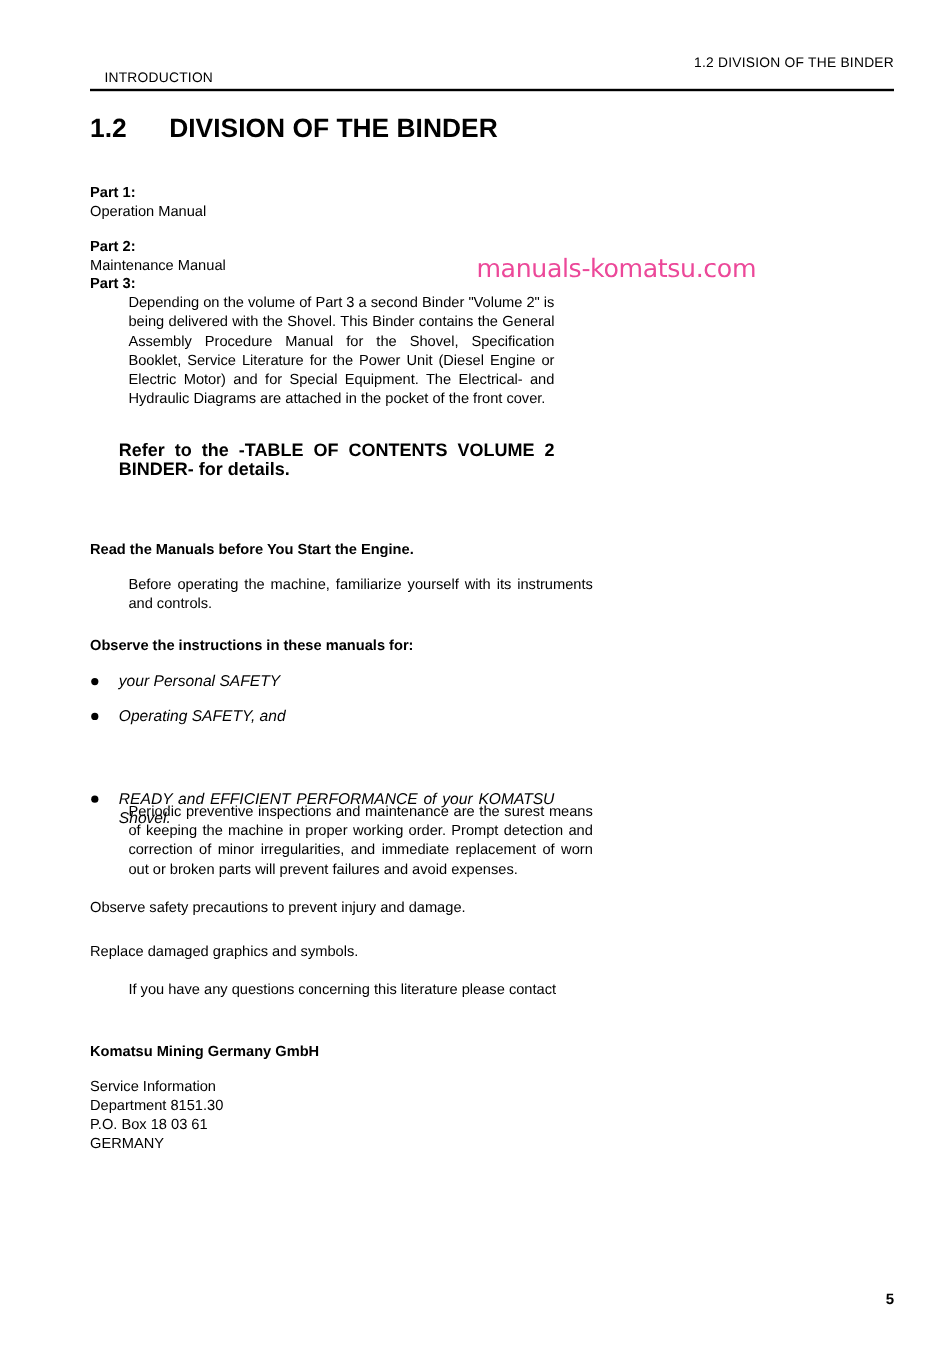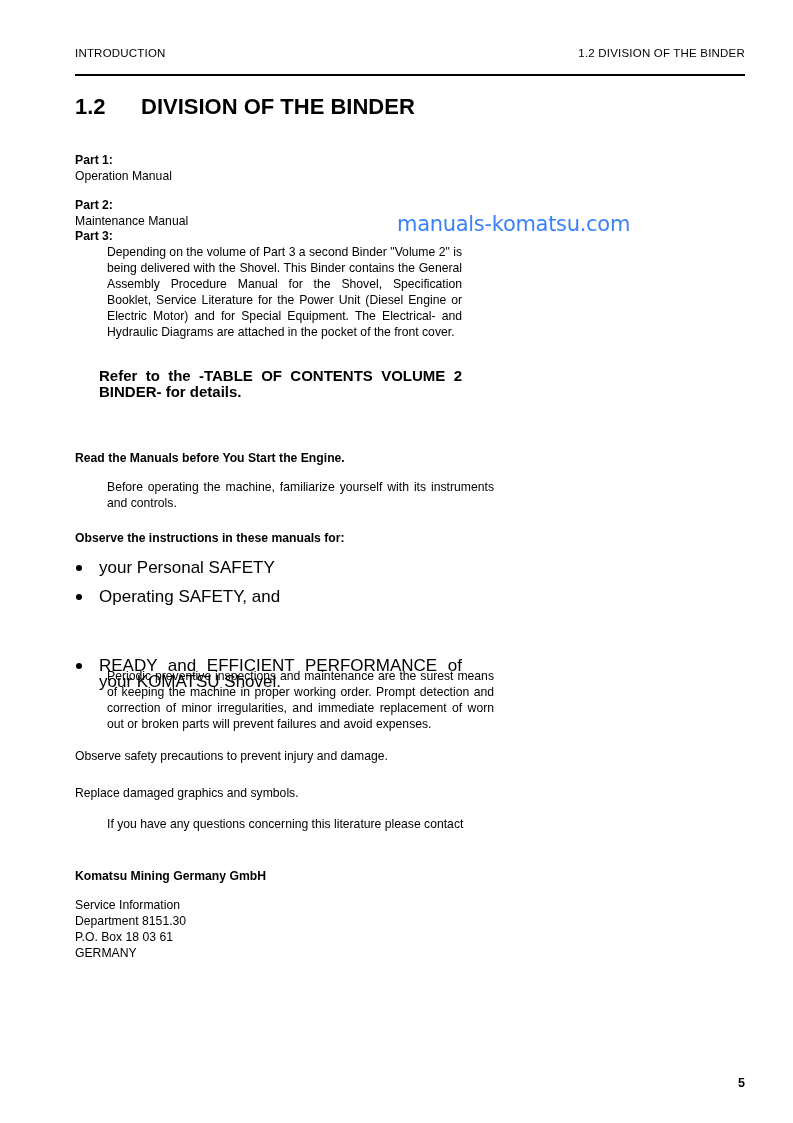--- a/index.html
+++ b/index.html
@@ -14,21 +14,21 @@
       overflow: hidden;
       font-family: "Liberation Sans", sans-serif;
       color: #000000;
     }
     .abs { position: absolute; }
     .hdr {
       top: 47px;
       font-size: 11.5px;
       letter-spacing: 0.2px;
     }
-    .hdr-left { left: 75px; }
+    .hdr-left { left: 87px; margin-top: 12px; }
     .hdr-right { right: 48px; text-align: right; }
     .rule {
       left: 75px;
       top: 74px;
       width: 670px;
       height: 2px;
       background: #000;
     }
     .title {
       left: 75px;
@@ -43,39 +43,40 @@
       width: 387px;
       font-size: 12.2px;
       line-height: 16px;
     }
     .b { font-weight: bold; }
     .just { text-align: justify; text-align-last: left; margin-left: 32px; }
     .watermark {
       left: 397px;
       top: 212px;
       font-size: 21px;
-      color: #3b82f6;
+      color: #ec4899;
       font-family: "DejaVu Sans", sans-serif;
       letter-spacing: -0.3px;
     }
     .refer {
       left: 99px;
       width: 363px;
       top: 368px;
       font-size: 15px;
       line-height: 16px;
       font-weight: bold;
       text-align: justify;
       text-align-last: left;
     }
     .bullet-row {
       left: 75px;
       width: 387px;
-      font-size: 17px;
+      font-size: 13px;
       line-height: 16px;
+      font-style: italic;
     }
     .bullet-dot {
       position: absolute;
       left: 1px;
       top: 5px;
       width: 6px;
       height: 6px;
       border-radius: 50%;
       background: #000;
     }

